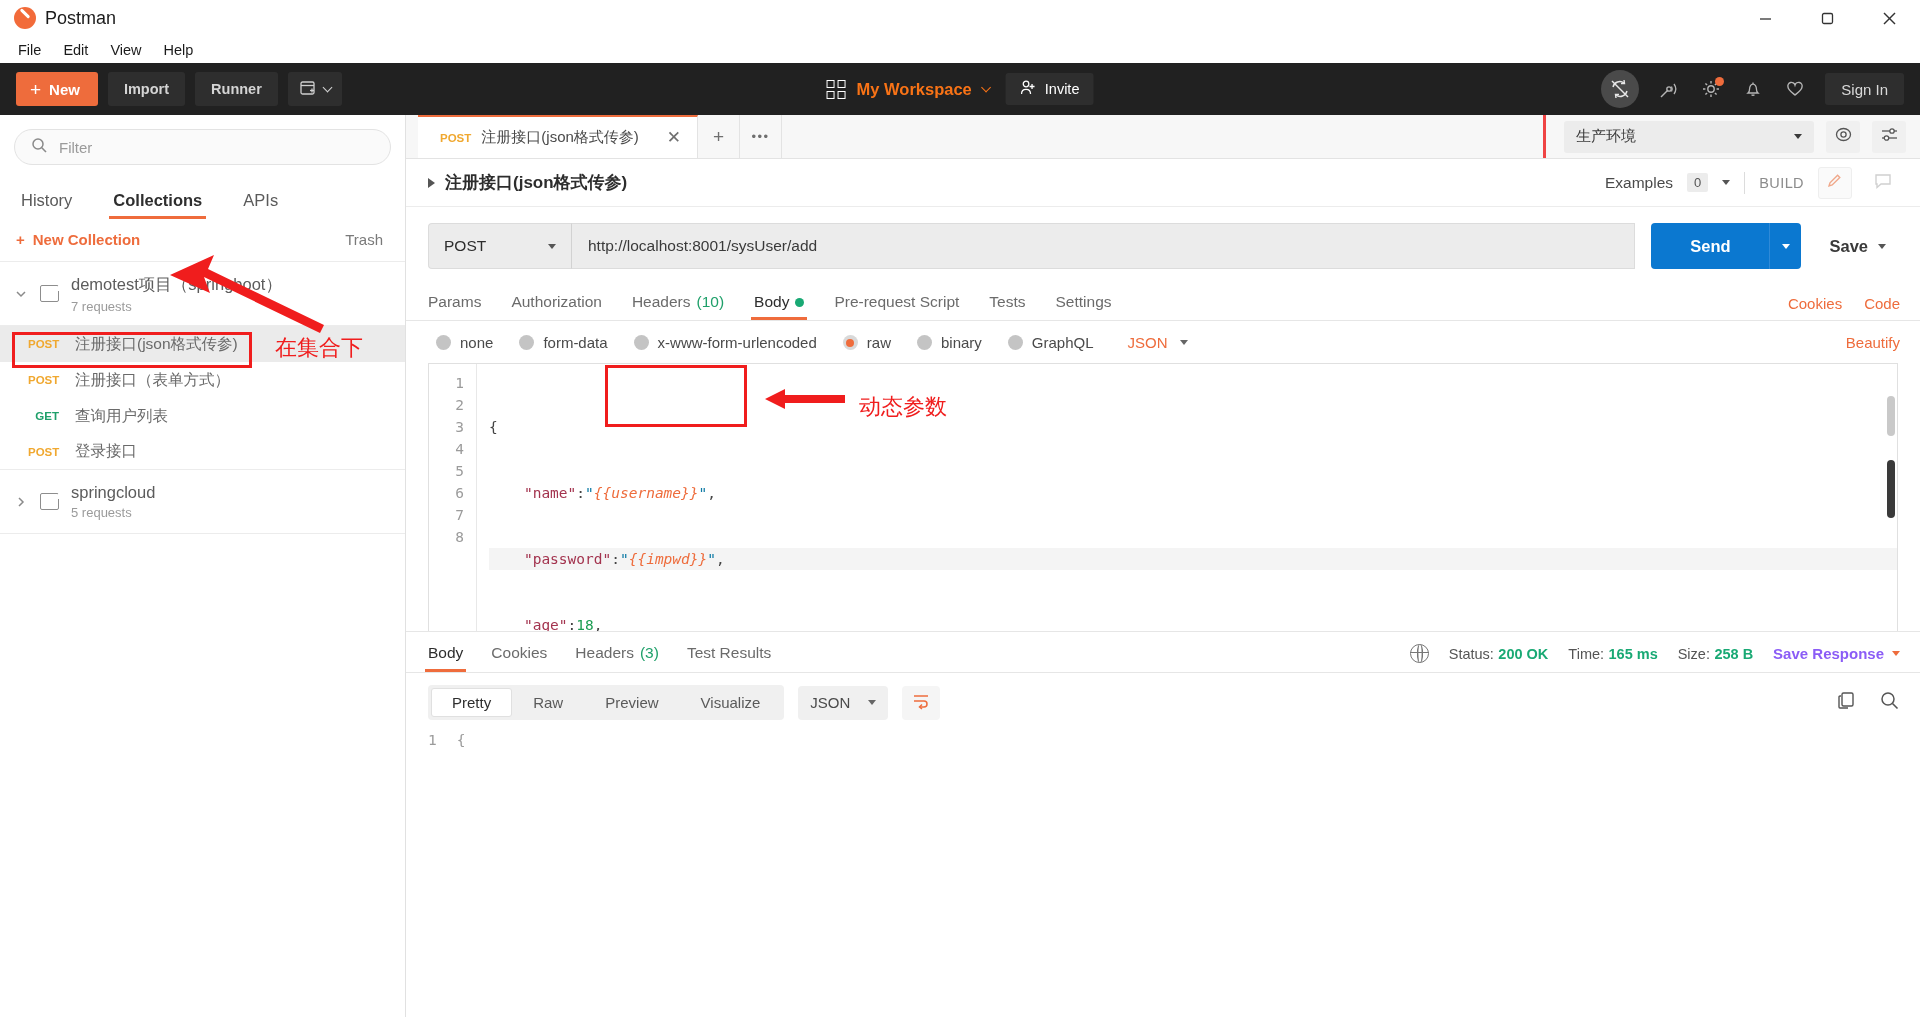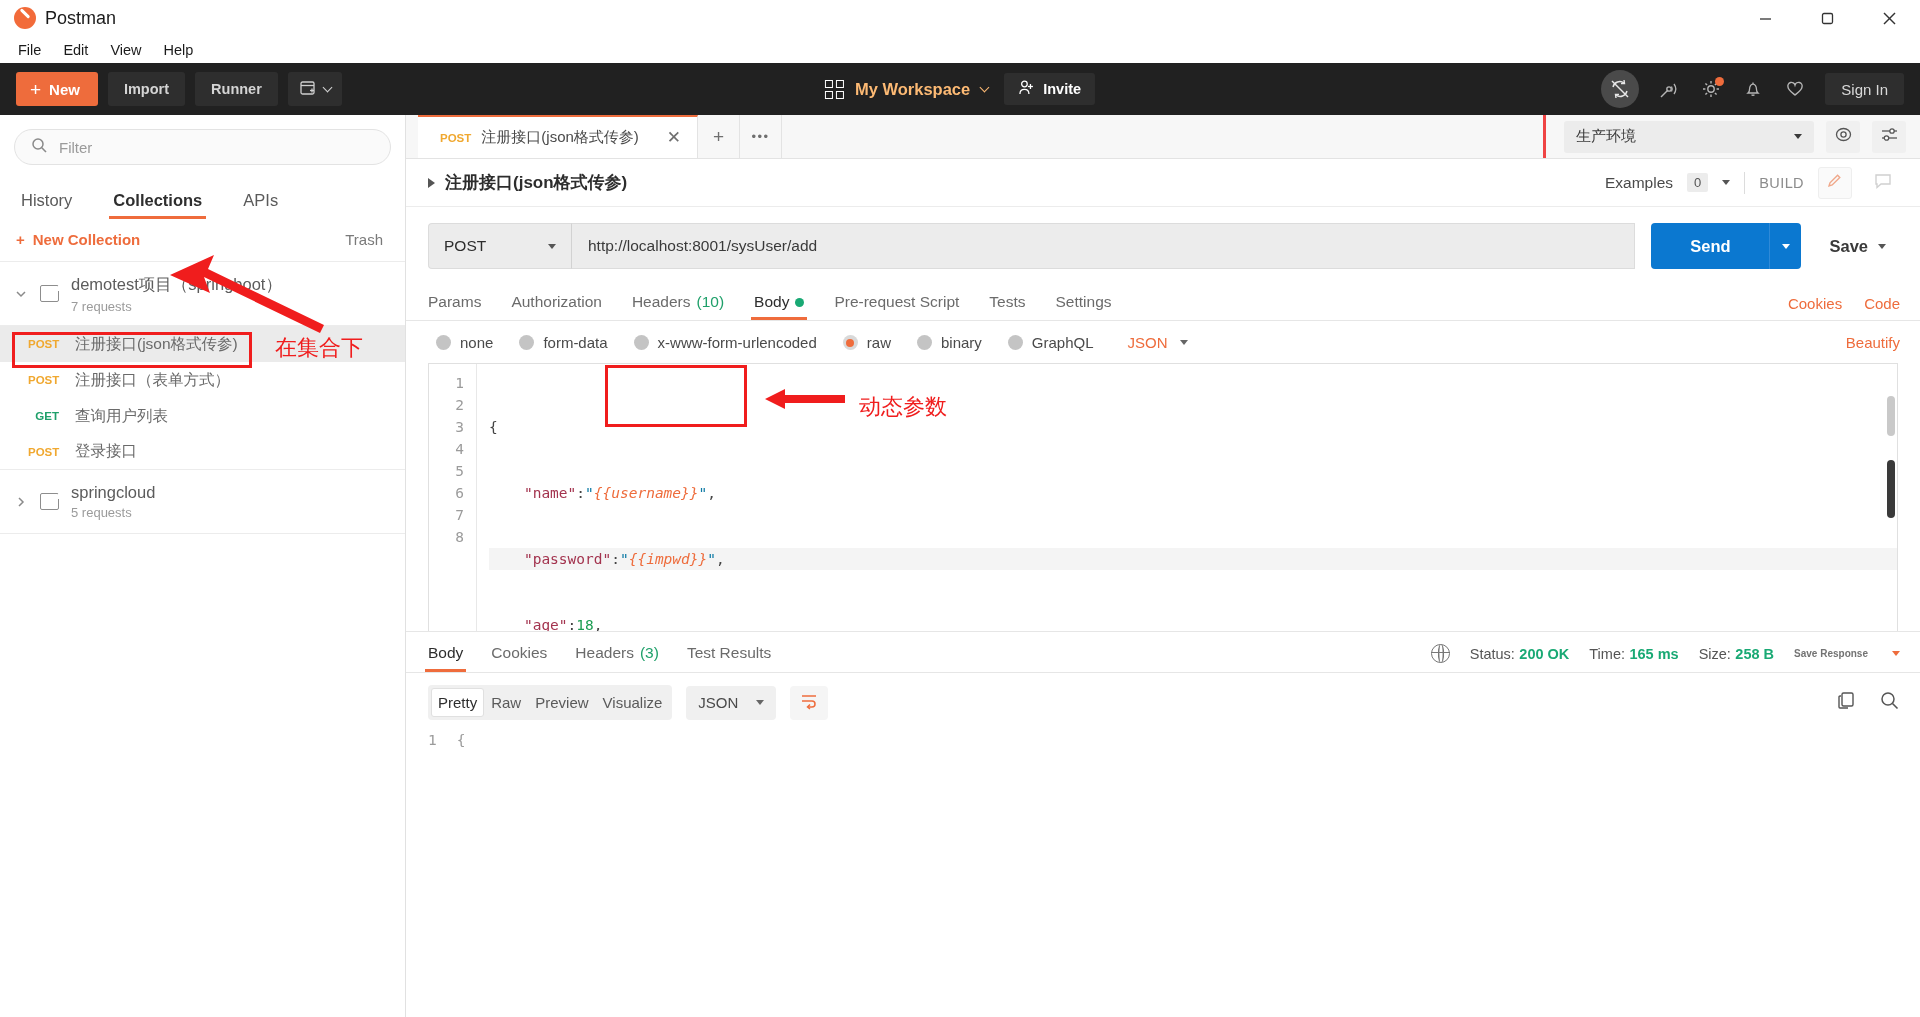--- a/index.html
+++ b/index.html
@@ -67,29 +67,29 @@
   .chev {
     width: 7px; height: 7px; border-right: 1.6px solid currentColor;
     border-bottom: 1.6px solid currentColor; transform: rotate(45deg);
     display: inline-block; margin-bottom: 3px;
   }
   .ws-center {
     position: absolute; left: 50%; transform: translateX(-50%);
     display: flex; align-items: center; gap: 16px;
   }
   .ws-label {
-    display: flex; align-items: center; gap: 11px; color: #fdba74;
+    display: flex; align-items: center; gap: 11px; color: #f97316;
     font-size: 16.5px; font-weight: bold;
   }
   .grid-icon { display: grid; grid-template-columns: 8px 8px; grid-gap: 3px; }
   .grid-icon i { width: 8px; height: 8px; border: 1.6px solid #fff; display: block; }
   .btn-invite {
     background: #2e2e2e; color: #fff; height: 32px; border-radius: 3px;
     display: flex; align-items: center; gap: 8px; padding: 0 14px;
-    font-size: 14.5px; font-weight: bold;
+    font-size: 14.5px; font-weight: normal;
   }
   .tb-right { position: absolute; right: 16px; display: flex; align-items: center; gap: 18px; }
   .tb-ico { color: #b5b5b5; width: 24px; height: 24px; position: relative;
             display: flex; align-items: center; justify-content: center; }
   .tb-ico.circle-bg {
     background: #4a4a4a; border-radius: 50%; width: 38px; height: 38px; color: #e8e8e8;
   }
   .dot-badge {
     position: absolute; top: 0px; right: -1px; width: 9px; height: 9px;
     border-radius: 50%; background: #ef6c3c;
@@ -330,41 +330,41 @@
   }
 
   
   .resp-tabs {
     display: flex; align-items: flex-end; gap: 28px; padding: 0 20px 0 22px;
     height: 42px; border-top: 1px solid #e6e6e6; border-bottom: 1px solid #e6e6e6;
   }
   .resp-meta { margin-left: auto; display: flex; align-items: center; gap: 20px; padding-bottom: 9px; }
   .meta-lbl { font-size: 14.5px; color: #555; }
   .meta-val { font-size: 14.5px; color: #19a974; font-weight: bold; }
-  .save-resp { font-size: 10px; color: #737373; font-weight: bold; display: flex; align-items: center; gap: 24px; }
+  .save-resp { font-size: 15px; color: #8b5cf6; font-weight: bold; display: flex; align-items: center; gap: 8px; }
   .globe {
     width: 19px; height: 19px; border: 1.6px solid #777; border-radius: 50%; position: relative;
   }
   .globe:before {
     content: ""; position: absolute; left: 7px; top: -1px; width: 2px; height: 19px;
     border-left: 1.4px solid #777; border-right: 1.4px solid #777;
     border-radius: 50%; transform: scaleX(1.6);
   }
   .globe:after {
     content: ""; position: absolute; left: -1px; top: 7px; width: 19px; height: 1px;
     border-top: 1.4px solid #777;
   }
 
   .resp-subtabs {
     display: flex; align-items: center; gap: 0; padding: 12px 20px 12px 22px;
   }
   .pill-group {
     display: flex; background: #f0f0f0; border-radius: 4px; padding: 3px;
   }
-  .pill { padding: 6px 7px; font-size: 15px; color: #5a5a5a; border-radius: 3px; }
+  .pill { padding: 6px 21px; font-size: 15px; color: #5a5a5a; border-radius: 3px; }
   .pill.active { background: #fff; color: #2d2d2d; box-shadow: 0 0 0 1px #e0e0e0 inset; }
   .json-pill {
     margin-left: 14px; background: #f0f0f0; border-radius: 4px; height: 34px;
     display: flex; align-items: center; gap: 18px; padding: 0 12px;
     font-size: 15px; color: #4a4a4a;
   }
   .wrap-btn {
     margin-left: 14px; width: 38px; height: 34px; background: #f5f5f5;
     border-radius: 4px; display: flex; align-items: center; justify-content: center;
     color: #ee6c3c;

